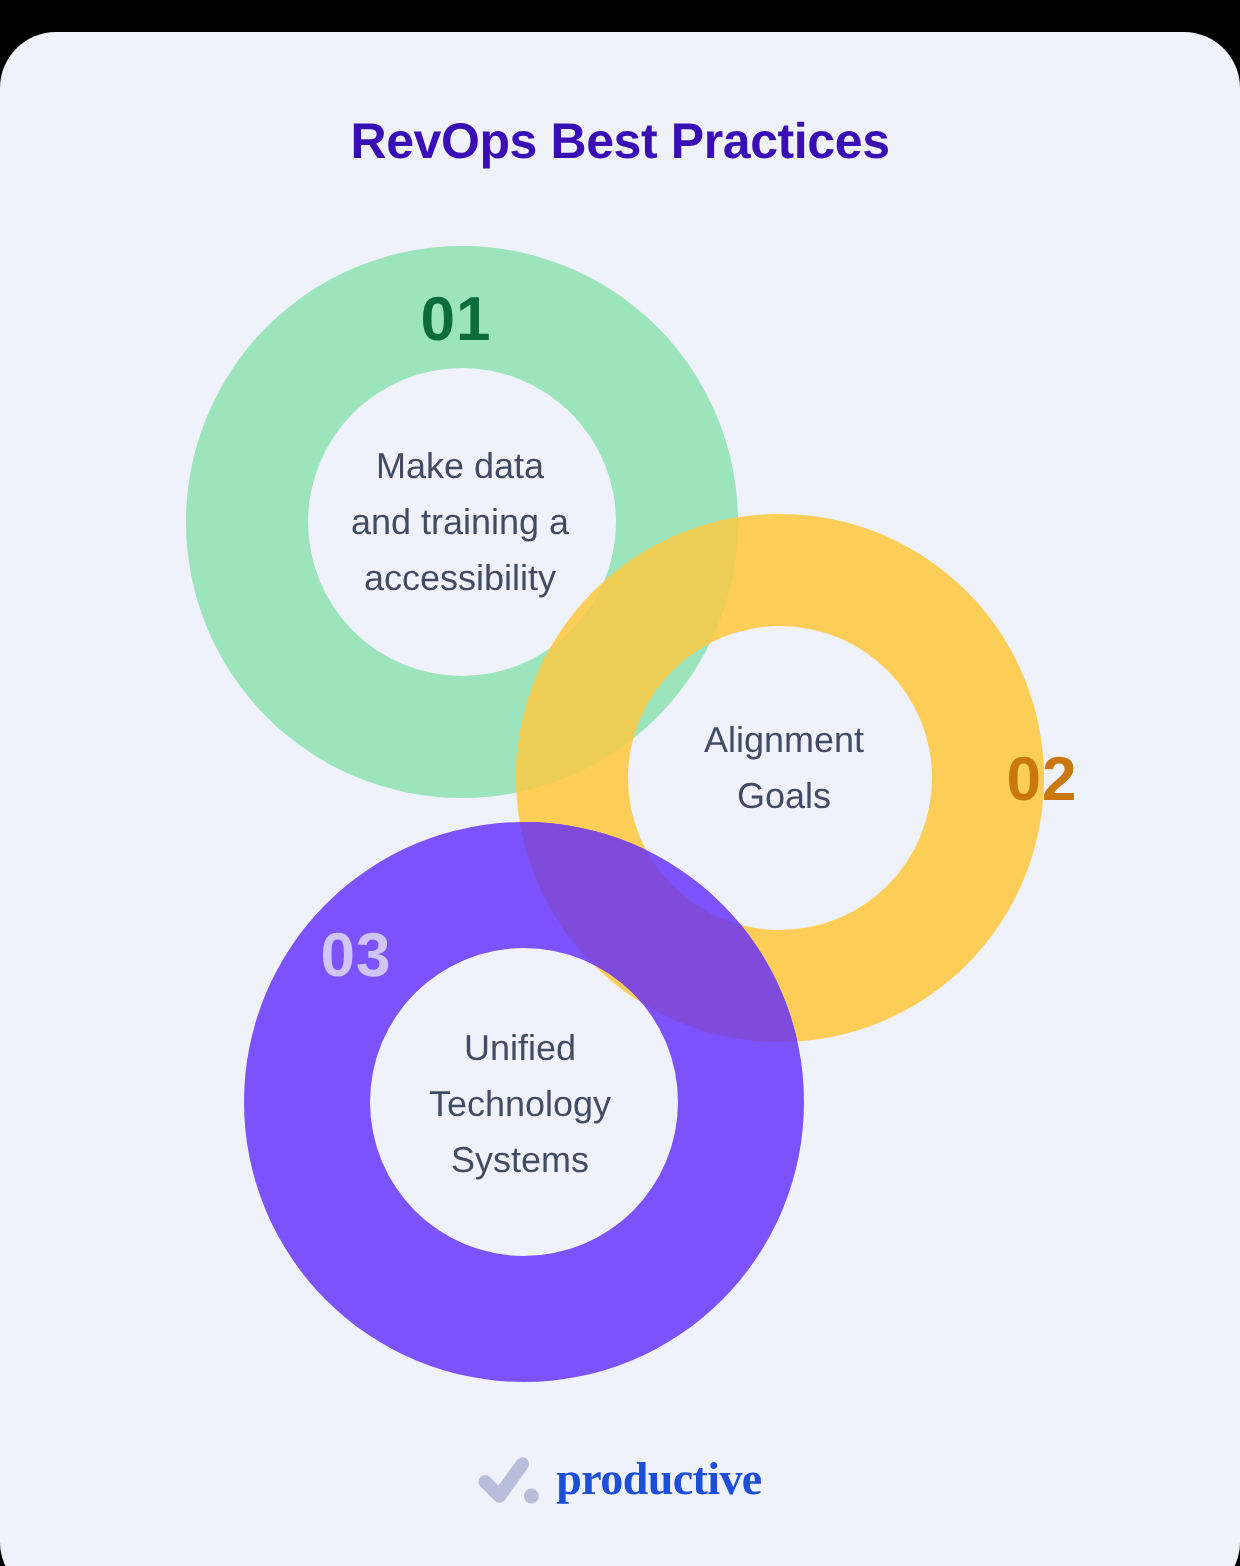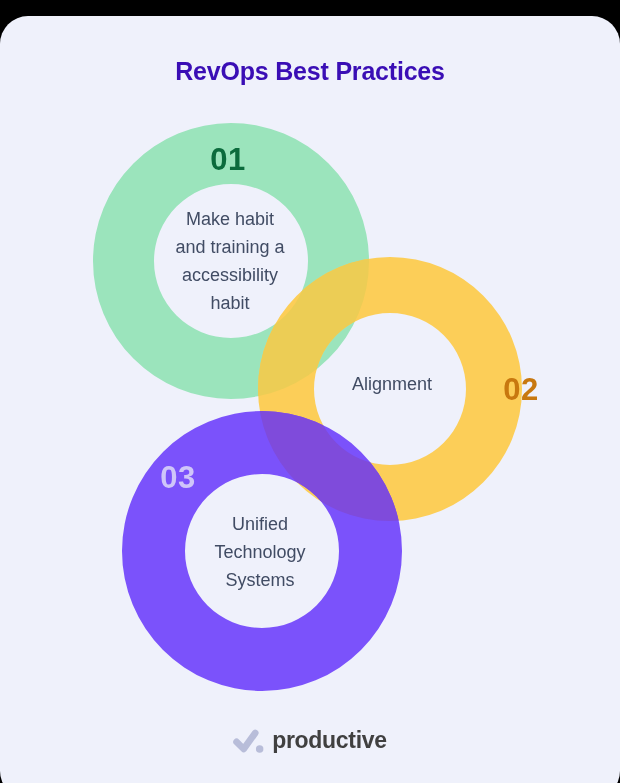--- a/index.html
+++ b/index.html
@@ -102,40 +102,40 @@
 
       <path fill-rule="evenodd" d="M 122 535 a 140 140 0 1 0 280 0 a 140 140 0 1 0 -280 0 Z M 185 535 a 77 77 0 1 0 154 0 a 77 77 0 1 0 -154 0 Z" fill="#7B52FB"></path>
 
       <path fill-rule="evenodd" clip-path="url(#clipYellow)" d="M 122 535 a 140 140 0 1 0 280 0 a 140 140 0 1 0 -280 0 Z M 185 535 a 77 77 0 1 0 154 0 a 77 77 0 1 0 -154 0 Z" fill="#7F4BDB"></path>
     </svg>
 
     <div class="title" style="color: rgb(58, 14, 181);">RevOps Best Practices</div>
 
     <div class="num num-01" style="color: rgb(11, 107, 60);">01</div>
     <div class="circle-text txt-01" style="color: rgb(65, 76, 100);">
-      <span class="line">Make habit</span>
+      <span class="line">Make data</span>
       <span class="line">and training a</span>
       <span class="line">accessibility</span>
-      <span class="line">habit</span>
     </div>
 
     <div class="num num-02" style="color: rgb(200, 120, 15);">02</div>
     <div class="circle-text txt-02" style="color: rgb(65, 76, 100);">
       <span class="line">Alignment</span>
+      <span class="line">Goals</span>
     </div>
 
     <div class="num num-03" style="color: rgb(207, 197, 249);">03</div>
     <div class="circle-text txt-03" style="color: rgb(65, 76, 100);">
       <span class="line">Unified</span>
       <span class="line">Technology</span>
       <span class="line">Systems</span>
     </div>
 
     <div class="footer">
       <svg class="brand-icon" width="32" height="26" viewBox="0 0 36 28" aria-hidden="true" style="color: rgb(184, 189, 217);">
         <path d="M4 15 L12 23 L25 5" fill="none" stroke="currentColor" stroke-width="7.5" stroke-linecap="round" stroke-linejoin="round"></path>
         <circle cx="30" cy="23" r="4.2" fill="currentColor"></circle>
       </svg>
-      <span class="brand-name" style="color: #404040;">productive</span>
+      <span class="brand-name" style="color: #1d4ed8; font-family: Liberation Serif, serif;">productive</span>
     </div>
 
   </div>
 </div>
 
 </body></html>

